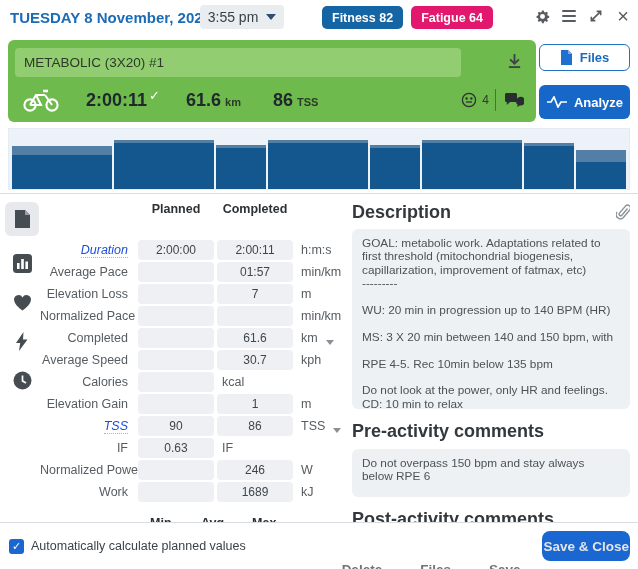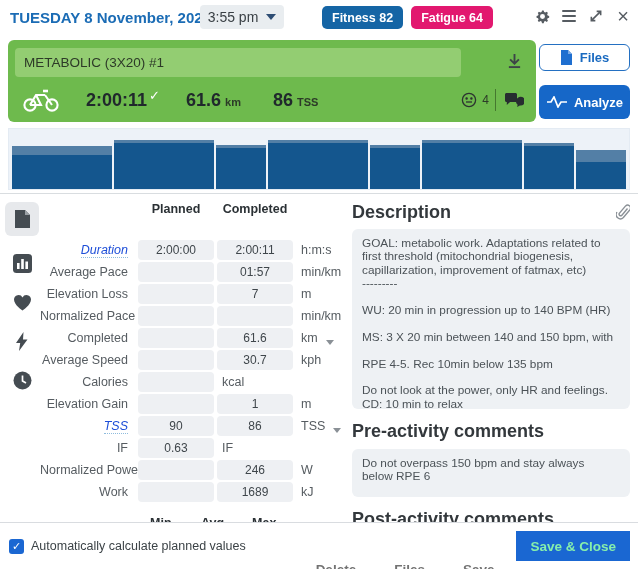--- a/index.html
+++ b/index.html
@@ -88,21 +88,21 @@
   
   .footer { position:absolute; left:0; top:522px; width:638px; height:47px; background:#fff; border-top:1px solid #d9dce0;
       display:flex; align-items:center; }
   .chk { margin-left:9px; width:15px; height:15px; background:#1a67d2; border-radius:3px; display:flex; align-items:center;
       justify-content:center; color:#fff; font-size:11px; cursor:pointer; }
   .chk-label { margin-left:7px; font-size:12.5px; color:#3c4347; }
   .flink { font-size:13.5px; font-weight:bold; color:#737373; cursor:pointer; background:none; border:none;margin-top:46px; }
   .flink.delete { margin-left:auto; }
   .flink.cancel { margin-left:38px; }
   .flink.save { margin-left:38px; }
-  .btn-savec { margin:0 8px 0 22px; height:30px; padding:0 14px; background:#1a67d2; color:#86efac; border:none; border-radius:0;
+  .btn-savec { margin:0 8px 0 22px; height:30px; padding:0 1px; background:#1a67d2; color:#e5e5e5; border:none; border-radius:8px;
       font-size:13.5px; font-weight:bold; cursor:pointer; }
   svg { display:block; }
 </style>
 </head>
 <body>
 
 <div class="win">
 
   <div class="topbar">
     <span class="date">TUESDAY 8 November, 2022</span>

